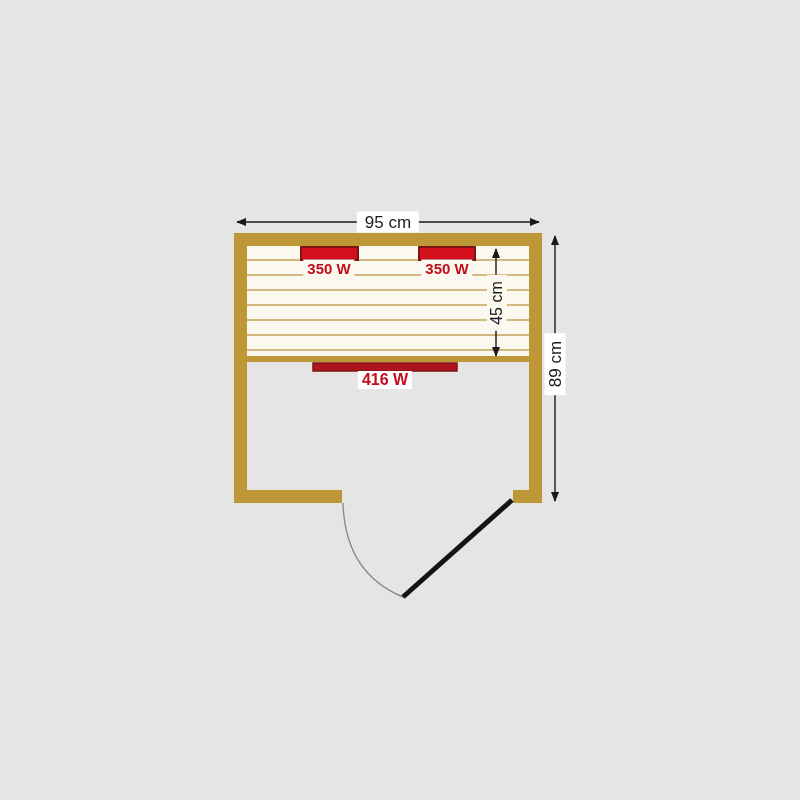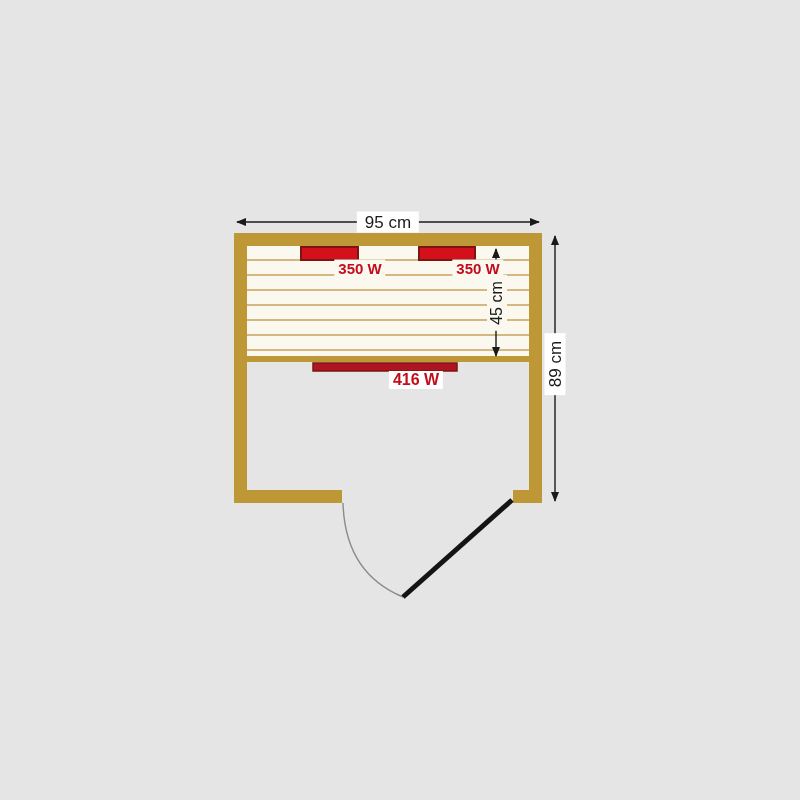--- a/index.html
+++ b/index.html
@@ -43,21 +43,20 @@
     background: #fbf8f0;
     font-size: 16px;
     padding: 2px 6px;
   }
   .heater-label {
     font-size: 15px;
     font-weight: bold;
     color: #c30d1a;
     background: #fbf8f0;
     padding: 1px 4px;
-    margin-left: 31px;
   }
   .heater-label.front {
     font-size: 16px;
     background: #ffffff;
     text-align: center;
   }
   .wall { fill: #be9737; }
   .slat { stroke: #c8a35b; stroke-width: 1.6; }
   .bench-bg { fill: #fbf8f0; }
   .heater { fill: #d4101c; stroke: #7c150f; stroke-width: 2; }

